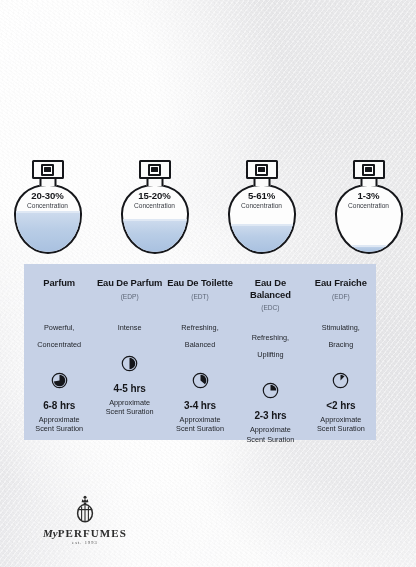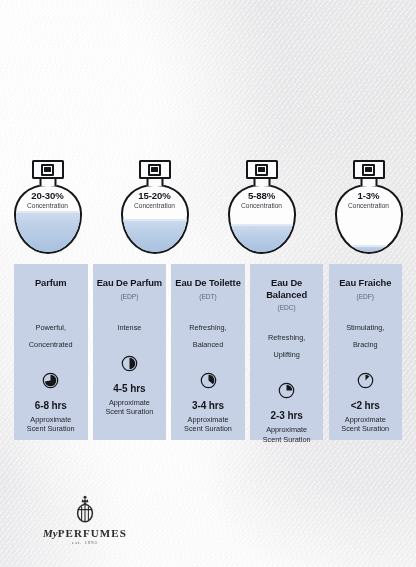--- a/index.html
+++ b/index.html
@@ -89,22 +89,22 @@
     text-align:center;font-size:9.6px;font-weight:bold;color:#15161a;
     z-index:3;letter-spacing:-.1px;
   }
   .b-sub{
     position:absolute;top:42px;left:0;width:100%;
     text-align:center;font-size:6.6px;color:#3a3d44;z-index:3;
   }
 
   
   .cards{
-    position:absolute;top:264px;left:14px;
-    width:388px;height:176px;
+    position:absolute;top:264px;left:24px;
+    width:352px;height:176px;
     display:flex;justify-content:space-between;
   }
   .card{
     width:73.5px;height:176px;
     background:#c6d1e6;
     display:flex;flex-direction:column;align-items:center;
     padding-top:13px;box-sizing:border-box;
   }
   .c-name{
     font-size:9.4px;font-weight:bold;color:#15161a;
@@ -173,21 +173,21 @@
         <div class="b-sub">Concentration</div>
       </div>
       <div class="bottle">
         <div class="flask">
           <div class="liquid" style="height: 42%;"></div>
         </div>
         <div class="neck"></div>
         <div class="cap">
           <div class="cap-btn"></div>
         </div>
-        <div class="b-pct">5-88%</div>
+        <div class="b-pct">5-61%</div>
         <div class="b-sub">Concentration</div>
       </div>
       <div class="bottle">
         <div class="flask">
           <div class="liquid" style="height: 10%;"></div>
         </div>
         <div class="neck"></div>
         <div class="cap">
           <div class="cap-btn"></div>
         </div>

